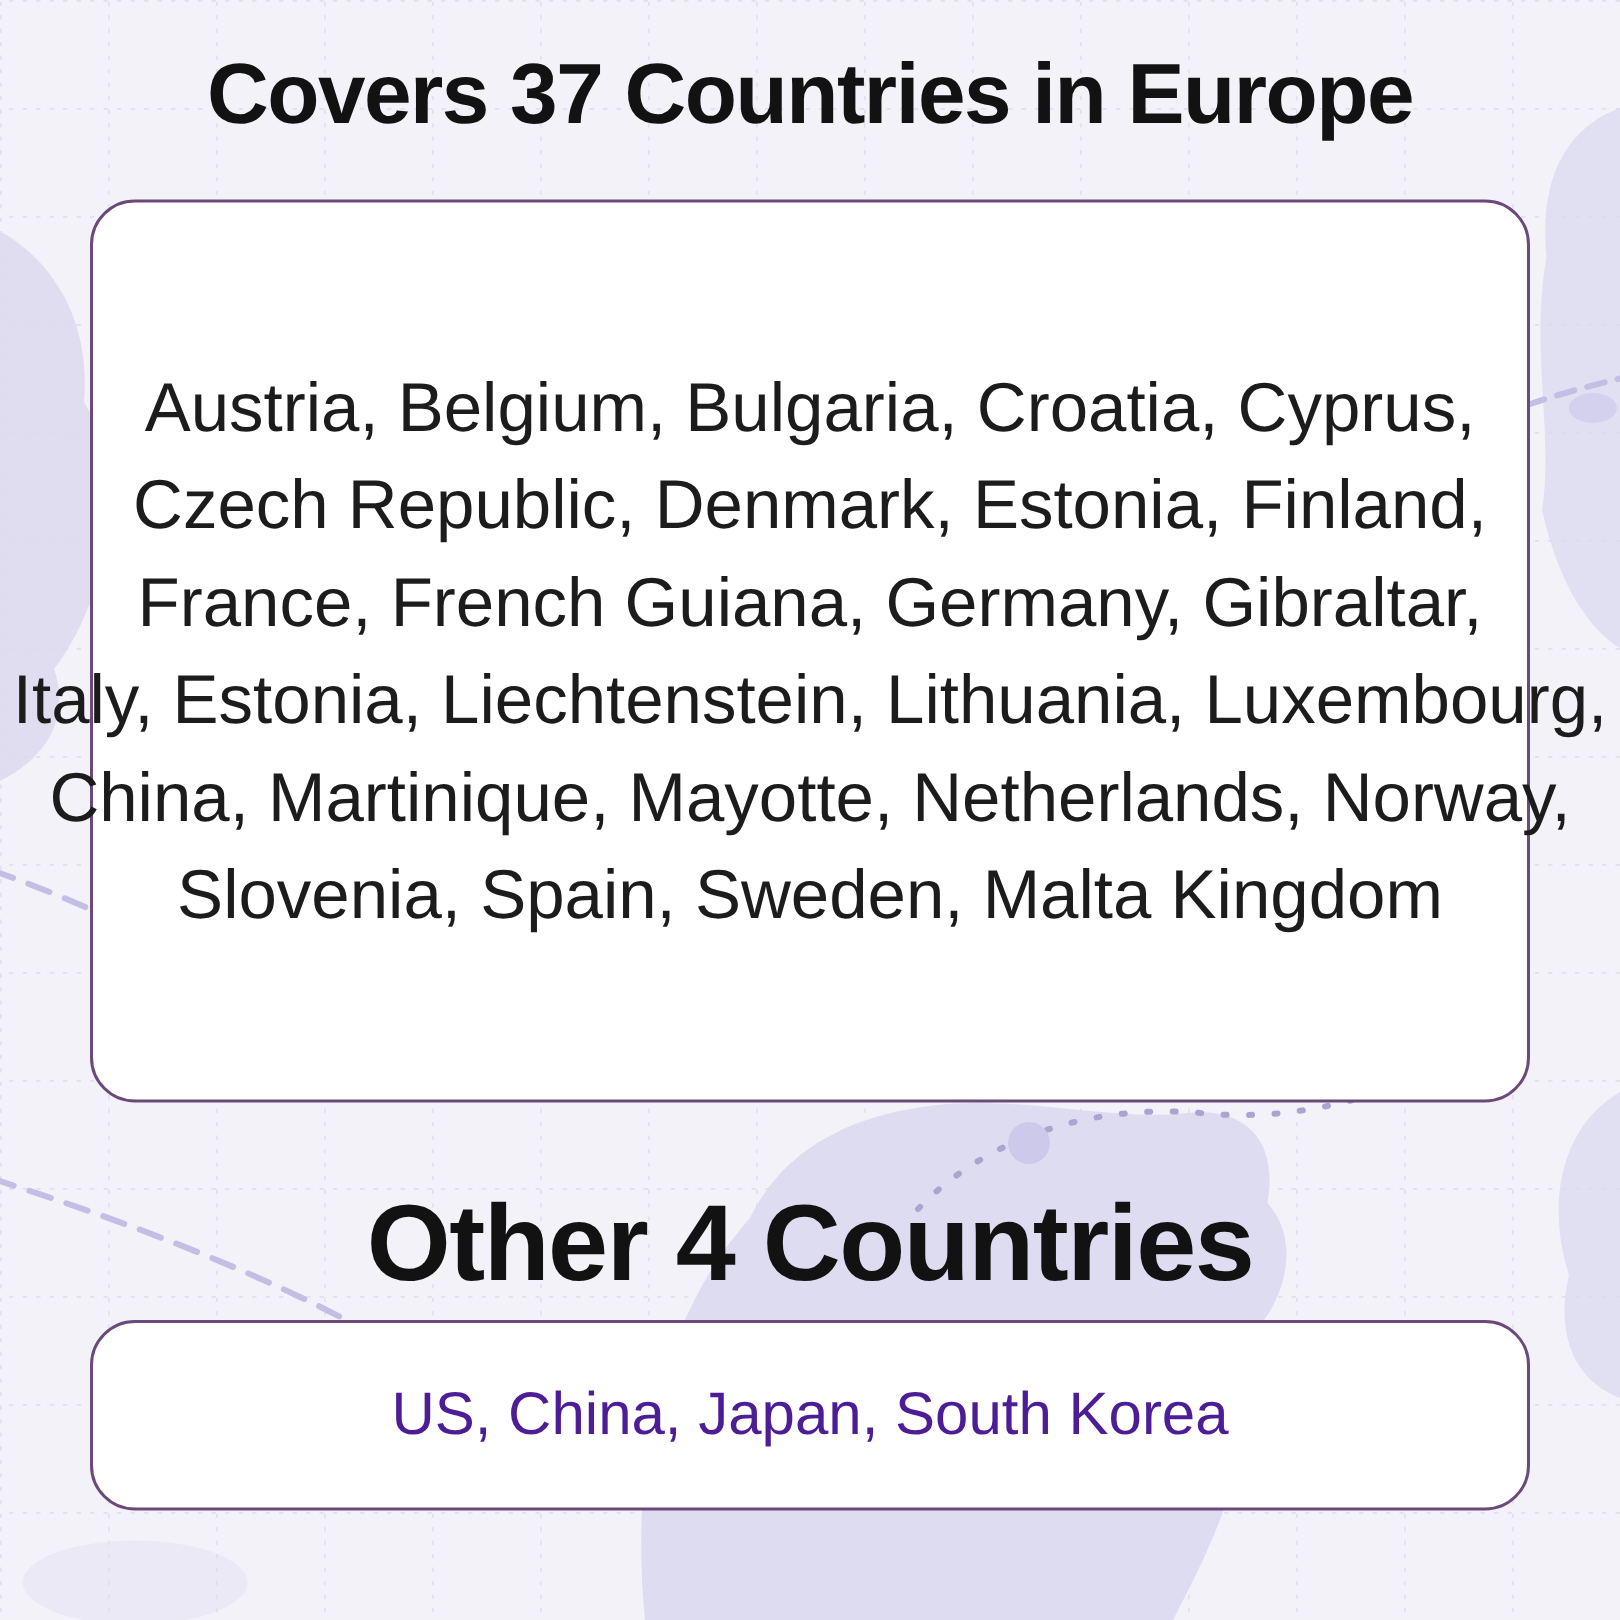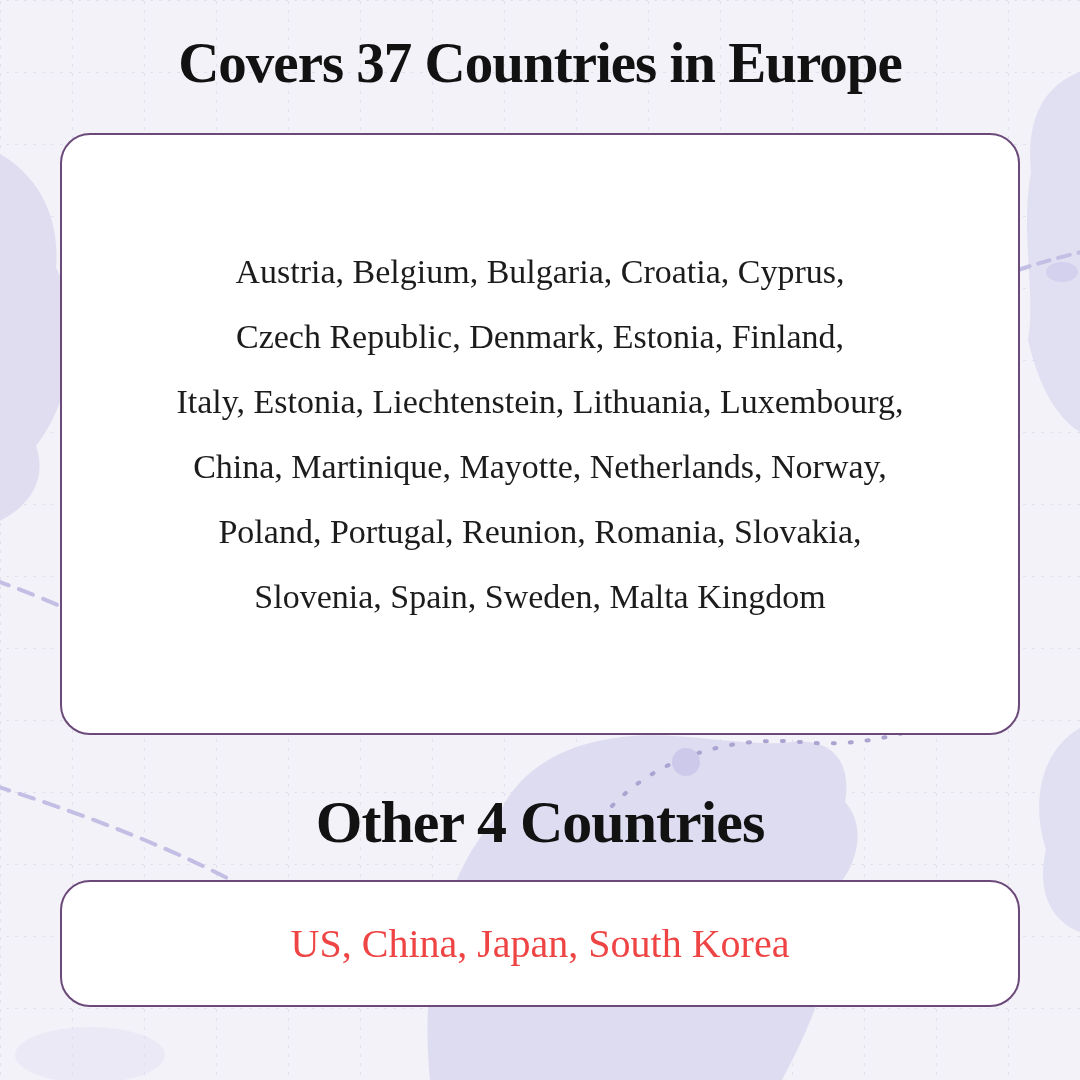--- a/index.html
+++ b/index.html
@@ -13,21 +13,20 @@
     overflow: hidden;
     background: #f3f2f9;
     font-family: "Liberation Sans", sans-serif;
     color: #1a1a1a;
   }
   .canvas {
     position: absolute;
     inset: 0;
     width: 1080px;
     height: 769px;
-    font-family: Liberation Serif, serif;
   }
   .bg-svg {
     position: absolute;
     left: 0;
     top: 0;
     width: 1080px;
     height: 1080px;
   }
   .page-title {
     position: absolute;
@@ -53,49 +52,49 @@
   }
   .card-europe {
     top: 133px;
     height: 602px;
     display: flex;
     flex-direction: column;
     justify-content: center;
     align-items: center;
   }
   .country-line {
-    font-size: 34px;
+    font-size: 46px;
     line-height: 65px;
     color: #1c1c1c;
     text-align: center;
     white-space: nowrap;
   }
   .section-title {
     position: absolute;
     top: 788px;
     left: 0;
     width: 1080px;
     text-align: center;
-    font-size: 60px;
+    font-size: 72px;
     font-weight: bold;
     letter-spacing: -1px;
     color: #121212;
     margin: 0;
     white-space: nowrap;
   }
   .card-other {
     top: 880px;
     height: 127px;
     display: flex;
     justify-content: center;
     align-items: center;
   }
   .other-line {
     font-size: 40px;
-    color: #ef4444;
+    color: #4c1d95;
     white-space: nowrap;
   }
 </style>
 </head>
 <body>
 
 <div class="canvas">
 
   <svg class="bg-svg" viewBox="0 0 1080 1080" aria-hidden="true">
     <defs>
@@ -125,23 +124,23 @@
     </g>
     <circle cx="686" cy="762" r="14" fill="#cdc9ea"></circle>
     <ellipse cx="1062" cy="272" rx="16" ry="10" fill="#d4d1ee"></ellipse>
   </svg>
 
   <h1 class="page-title">Covers 37 Countries in Europe</h1>
 
   <div class="card card-europe">
     <div class="country-line">Austria, Belgium, Bulgaria, Croatia, Cyprus,</div>
     <div class="country-line">Czech Republic, Denmark, Estonia, Finland,</div>
+    <div class="country-line">France, French Guiana, Germany, Gibraltar,</div>
     <div class="country-line">Italy, Estonia, Liechtenstein, Lithuania, Luxembourg,</div>
     <div class="country-line">China, Martinique, Mayotte, Netherlands, Norway,</div>
-    <div class="country-line">Poland, Portugal, Reunion, Romania, Slovakia,</div>
     <div class="country-line">Slovenia, Spain, Sweden, Malta Kingdom</div>
   </div>
 
   <h2 class="section-title">Other 4 Countries</h2>
 
   <div class="card card-other">
     <div class="other-line">US, China, Japan, South Korea</div>
   </div>
 
 </div>

